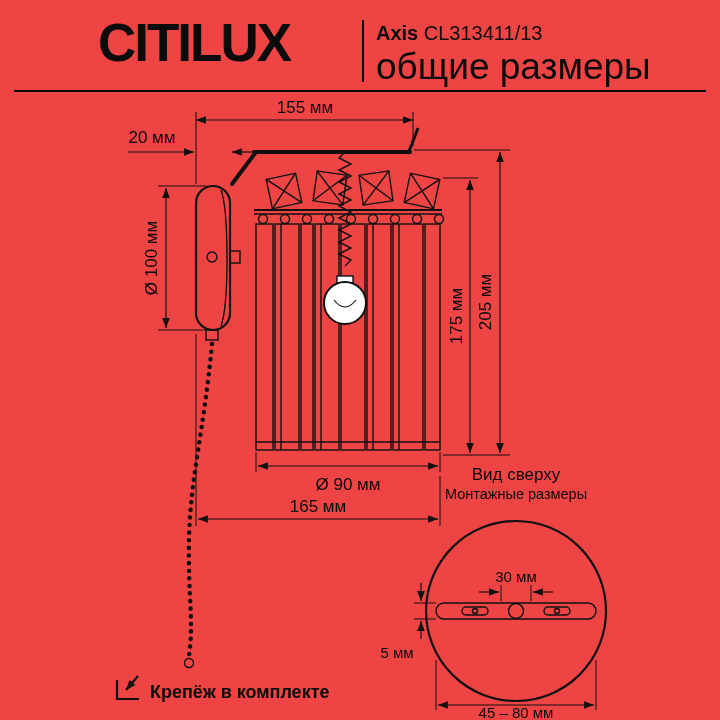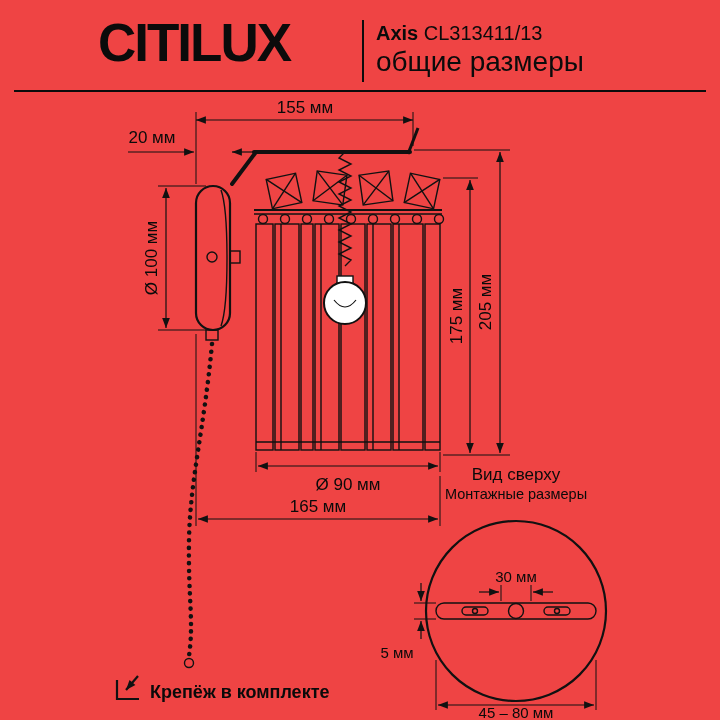--- a/index.html
+++ b/index.html
@@ -3,21 +3,21 @@
 <meta charset="utf-8">
 <style>
   html,body{margin:0;padding:0;background:#fff;}
   .page{position:relative;width:720px;height:720px;background:#ef4444;overflow:hidden;
         font-family:"Liberation Sans",sans-serif;color:#0b0b0b;}
   .logo{position:absolute;left:98px;top:12px;font-size:53px;font-weight:900;
         letter-spacing:-2px;color:#0b0b0b;}
   .vdiv{position:absolute;left:362px;top:20px;width:2px;height:62px;background:#0b0b0b;}
   .model{position:absolute;left:376px;top:22px;font-size:20px;white-space:pre;}
   .model b{font-weight:bold;}
-  .subtitle{position:absolute;left:376px;top:46px;font-size:28px;}
+  .subtitle{position:absolute;left:376px;top:46px;font-size:37px;}
   .hrule{position:absolute;left:14px;top:90px;width:692px;height:2px;background:#0b0b0b;}
   svg.draw{position:absolute;left:0;top:0;}
   svg text{font-family:"Liberation Sans",sans-serif;fill:#0a0a0a;}
   .t17{font-size:17px}
   .t15{font-size:15px}
   .t14{font-size:14.5px}
   .t18b{font-size:18px;font-weight:bold}
   .ol{fill:none;stroke:#111;stroke-width:2.2}
   .thin{fill:none;stroke:#111;stroke-width:1.4}
   .rod{fill:none;stroke:#111;stroke-width:4;stroke-linecap:round}

